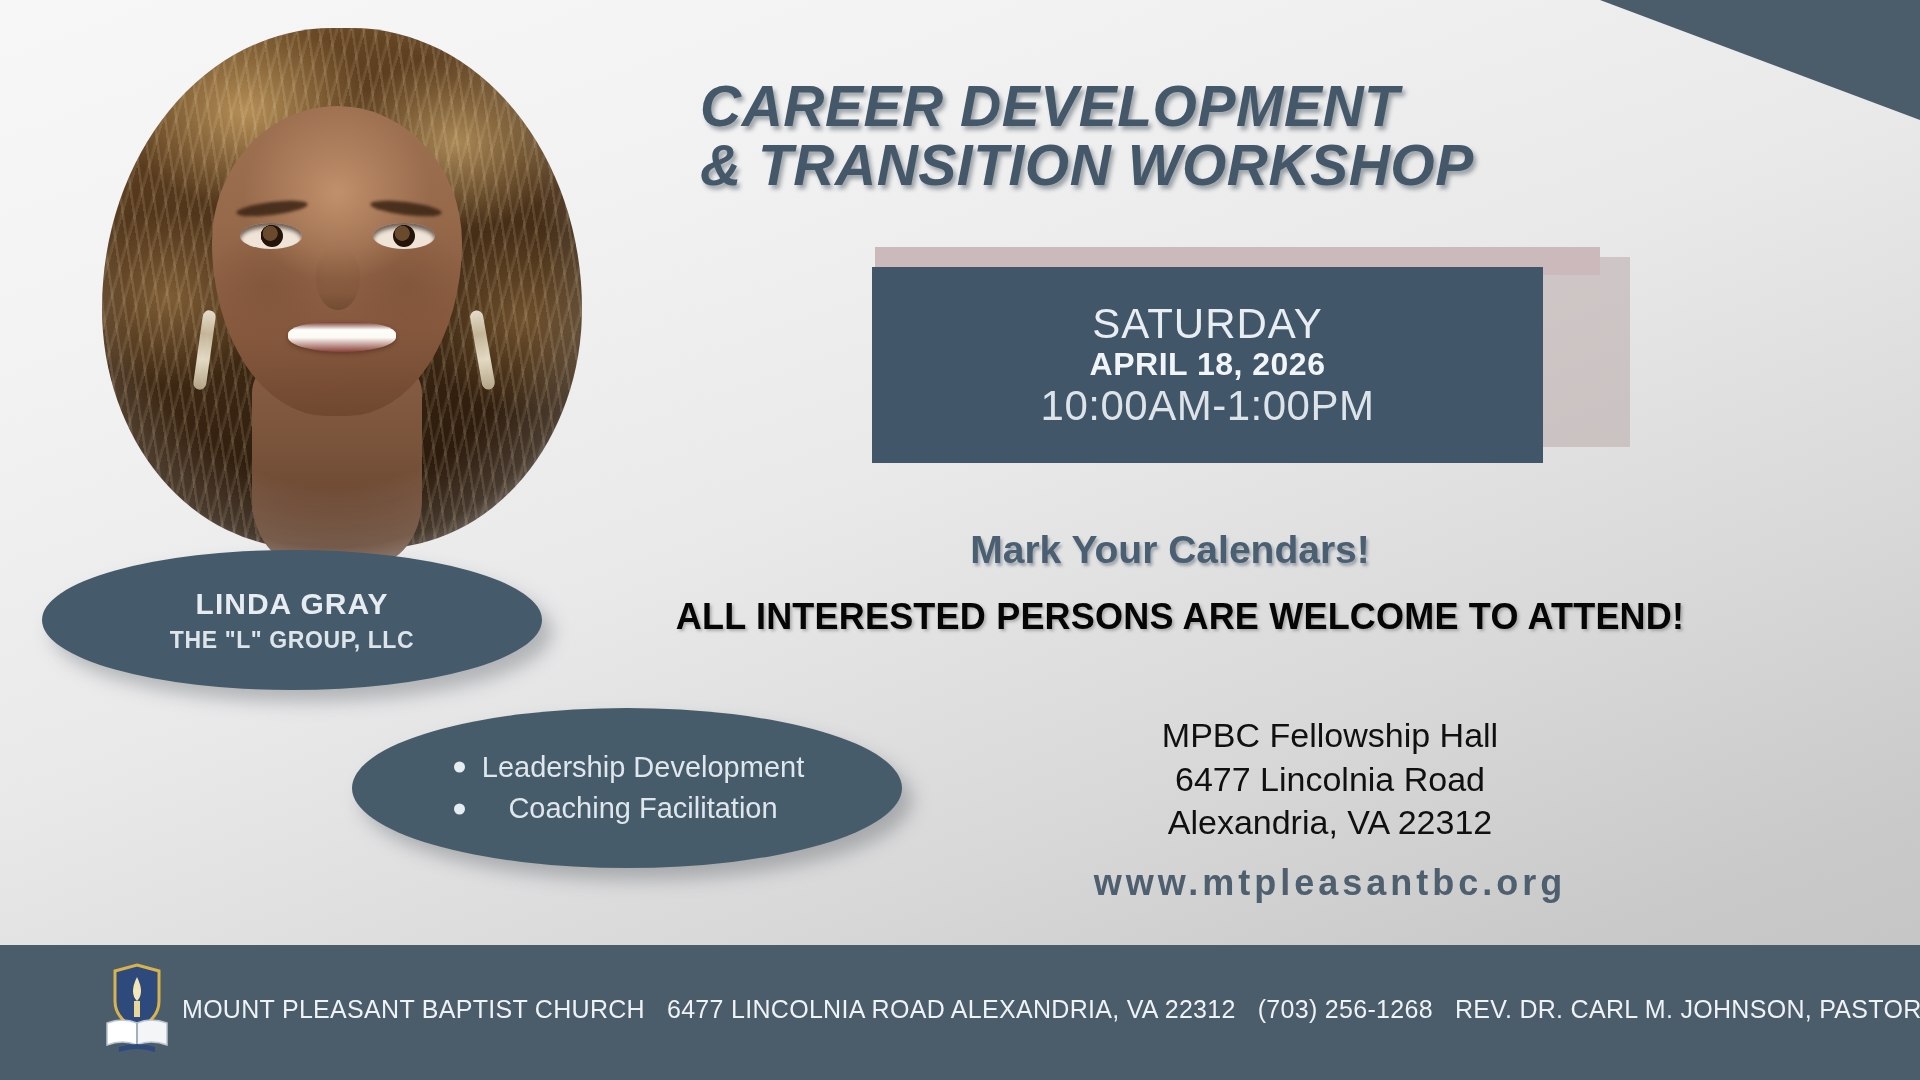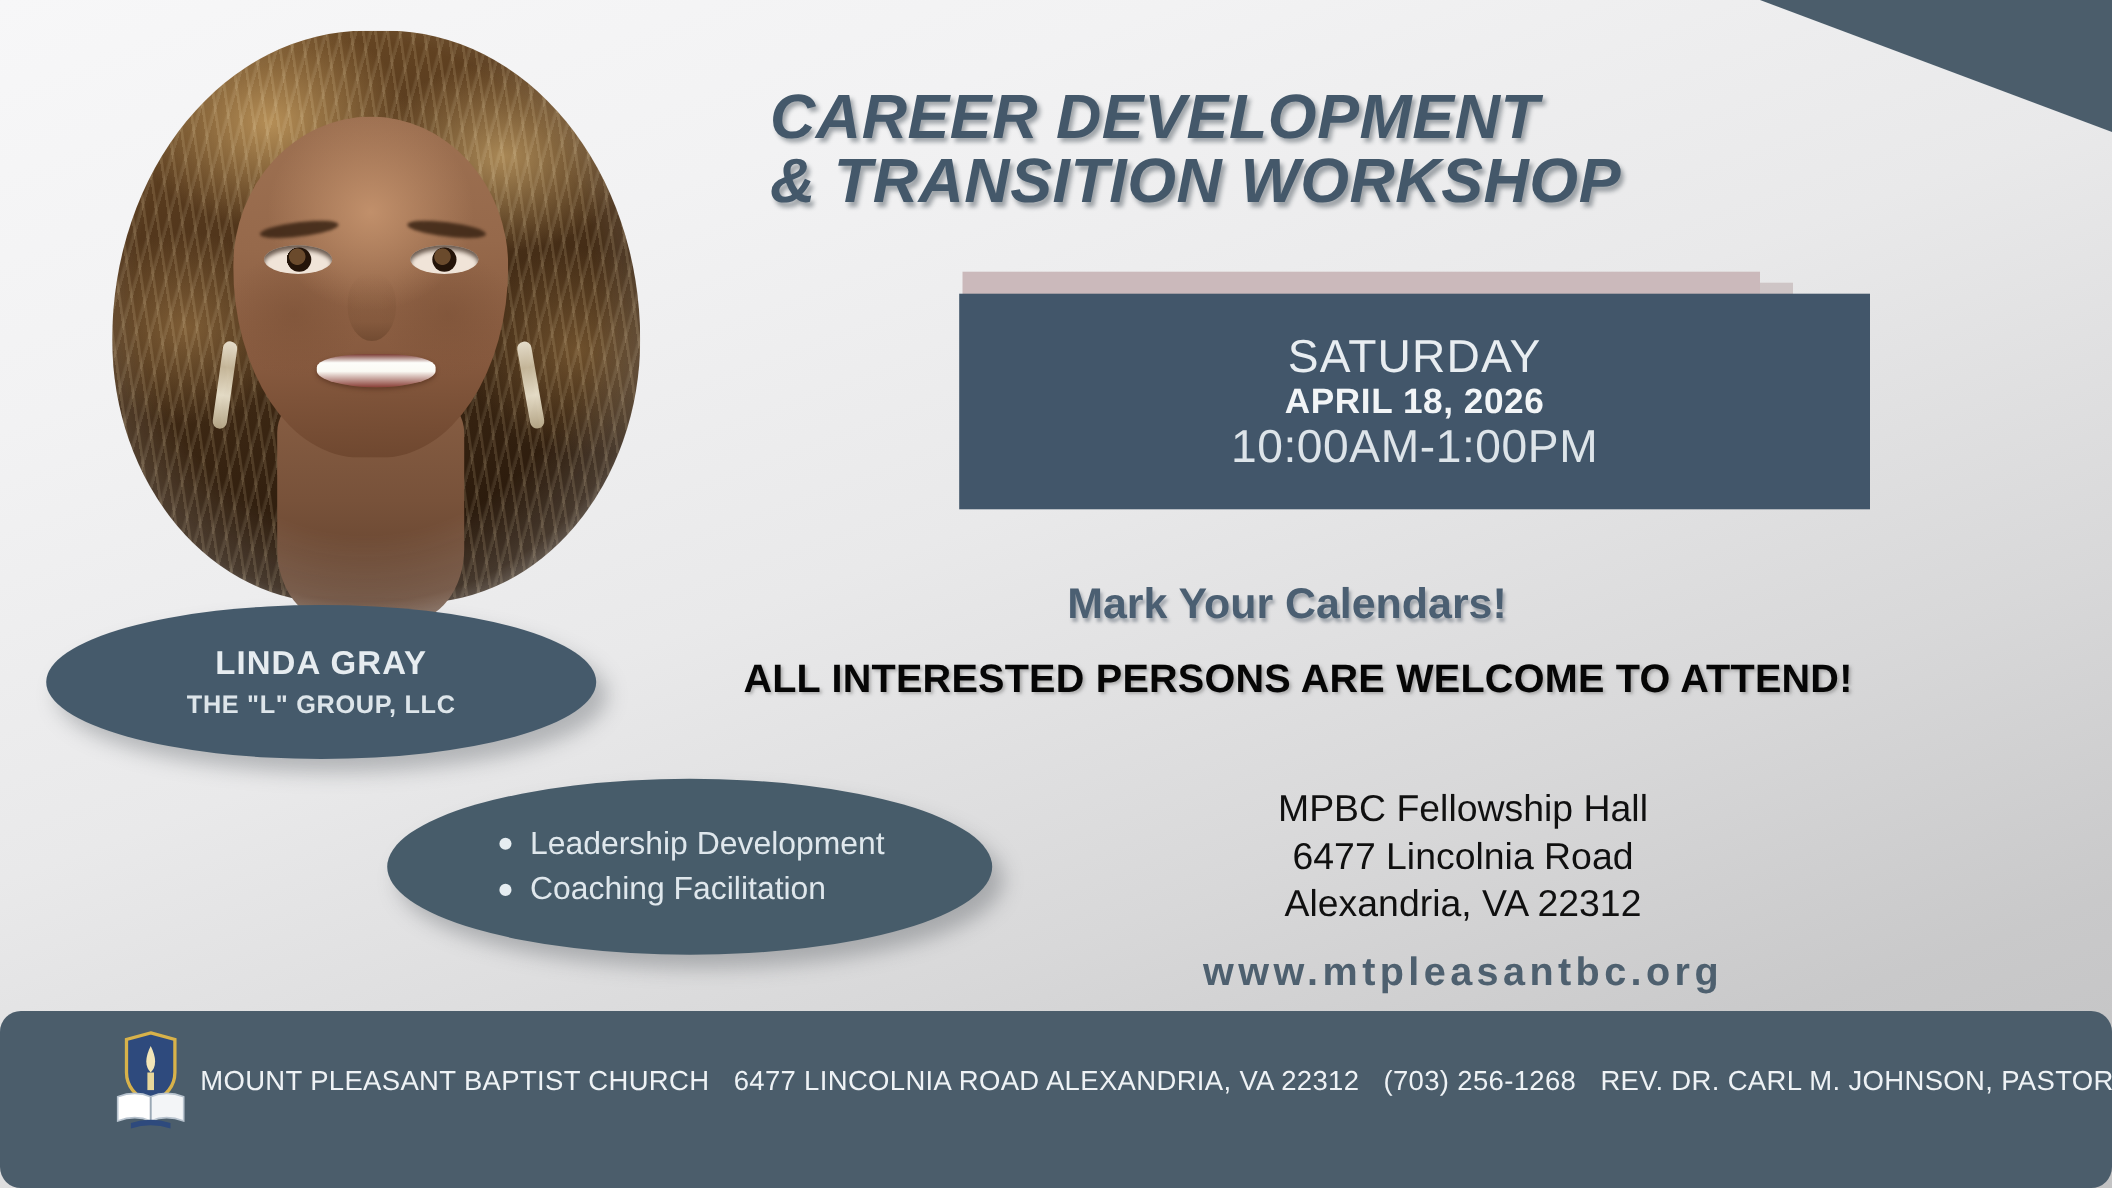--- a/index.html
+++ b/index.html
@@ -192,21 +192,21 @@
     left: 875px;
     top: 247px;
     width: 725px;
     height: 28px;
     background: #cbb9bb;
   }
   #date-card {
     position: absolute;
     left: 872px;
     top: 267px;
-    width: 828px;
+    width: 671px;
     height: 196px;
     background: #42566a;
     display: flex;
     flex-direction: column;
     align-items: center;
     justify-content: center;
   }
   #date-day {
     font-size: 42px;
     color: #e8edf1;
@@ -294,20 +294,21 @@
     background: #475c6a;
     display: flex;
     align-items: center;
     justify-content: center;
     box-shadow: 10px 12px 18px rgba(90,95,100,0.40);
   }
   #services-list {
     list-style: none;
     margin: 10px;
     padding: 0;
+    text-align: center;
   }
   .service-item {
     position: relative;
     font-size: 29px;
     color: #dfe7ec;
     line-height: 1.42;
     padding-left: 32px;
     white-space: nowrap;
   }
   .service-item .bullet {
@@ -347,25 +348,24 @@
     color: #4e606f;
     letter-spacing: 4px;
   }
 
   
   #footer-bar {
     position: absolute;
     left: 0;
     bottom: 0;
     width: 1920px;
-    height: 161px;
+    height: 135px;
     background: #4b5d6b;
     display: flex;
     align-items: center;
-    border-radius: 19px;
   }
   #footer-logo {
     position: absolute;
     left: 103px;
     top: 16px;
     width: 68px;
     height: 92px;
   }
   #footer-text {
     position: absolute;

